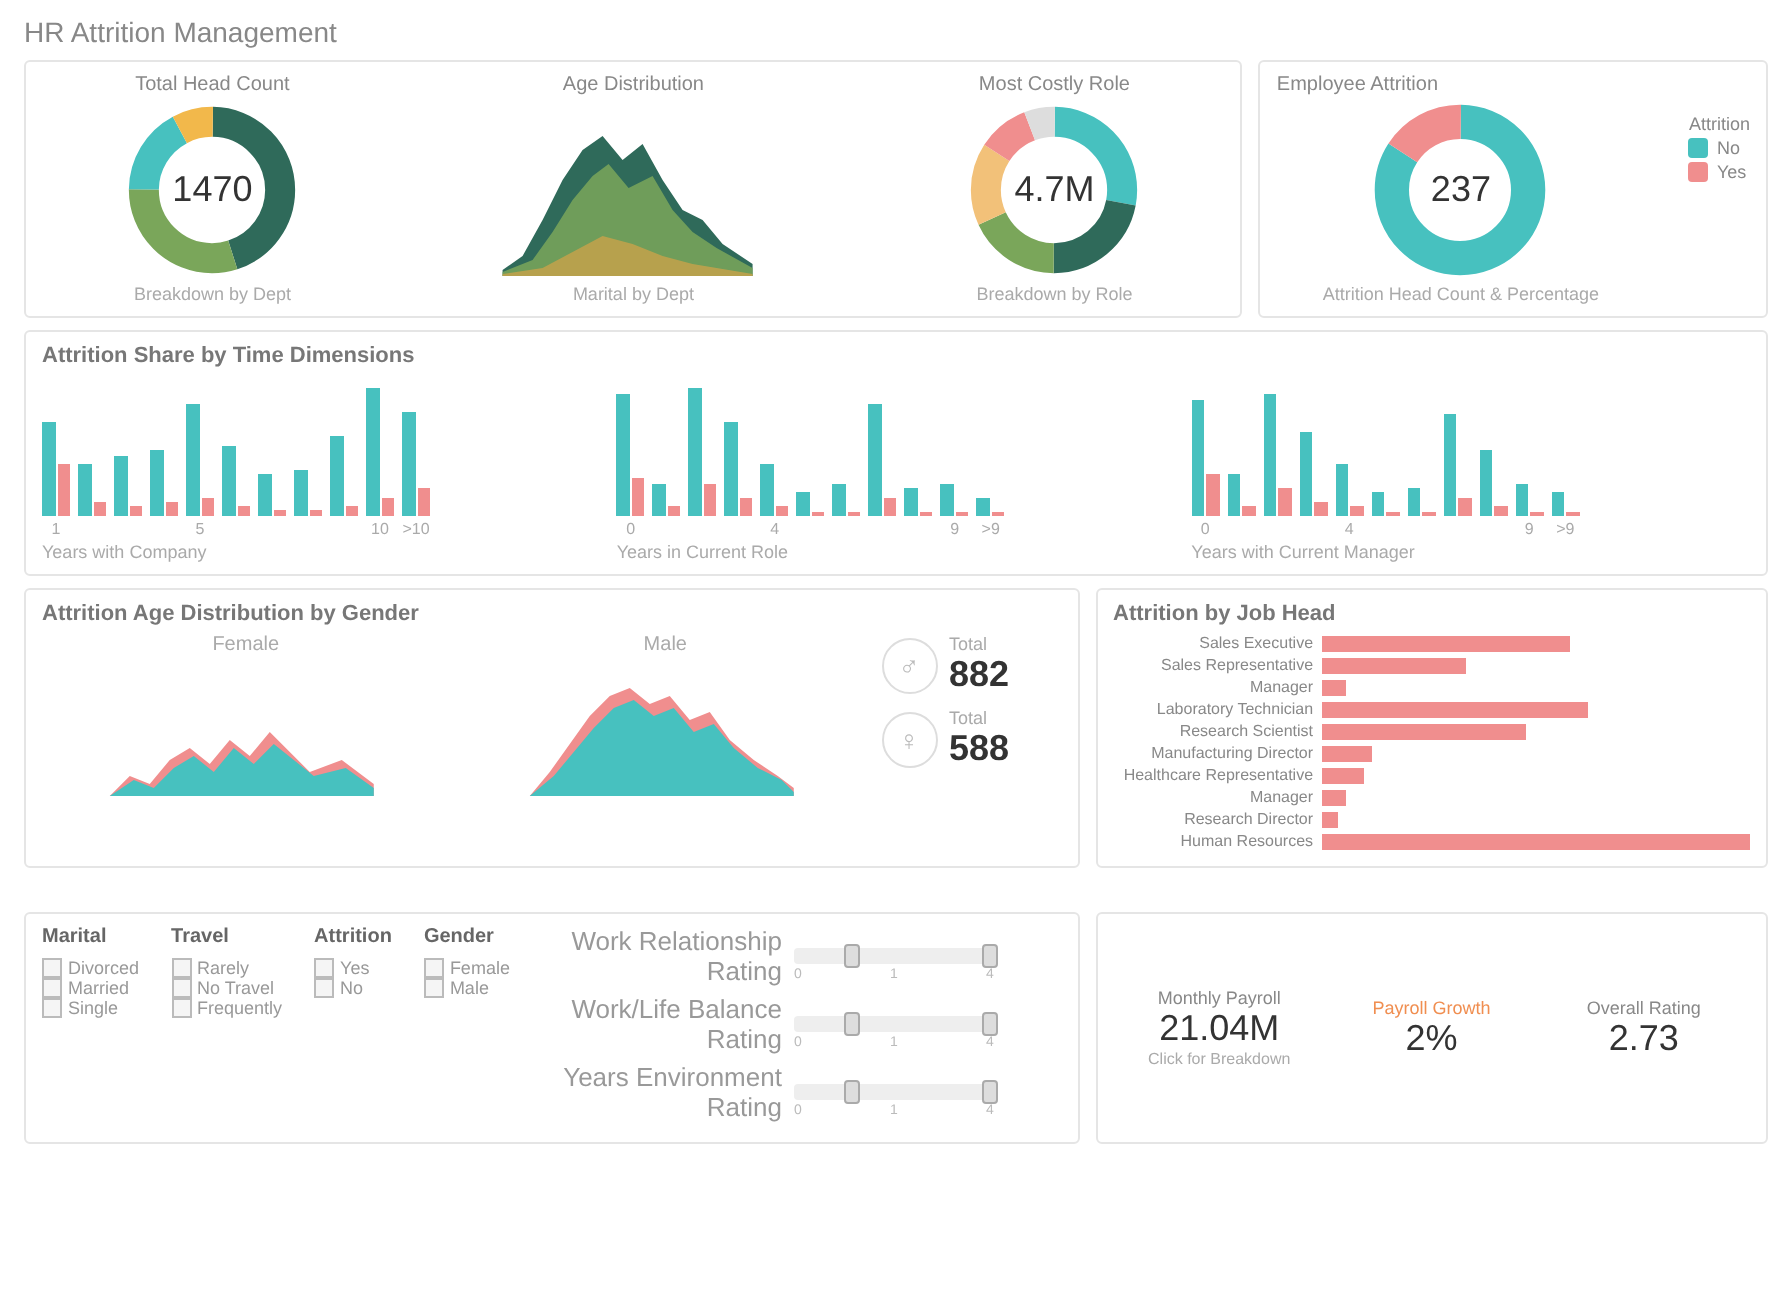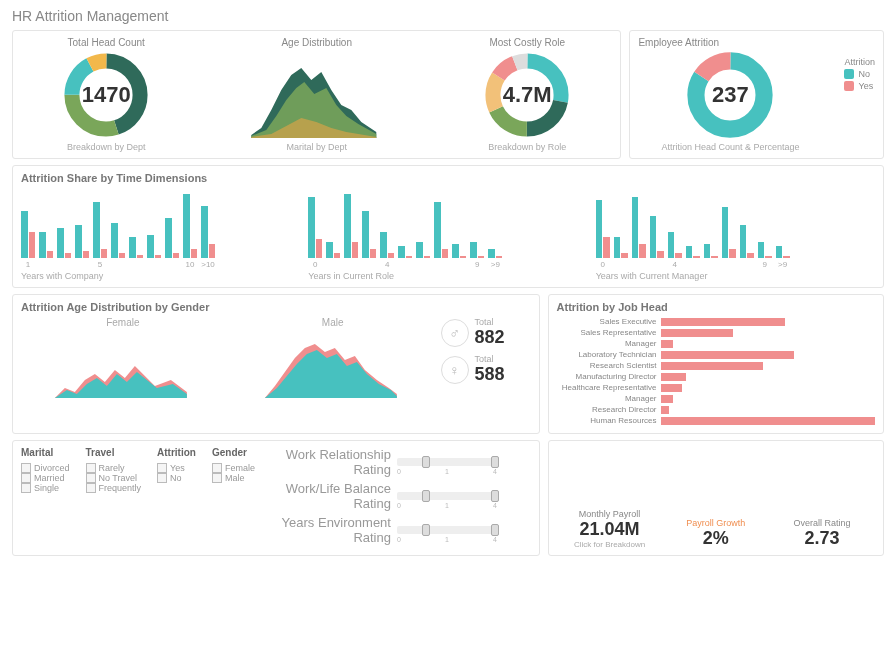--- a/index.html
+++ b/index.html
@@ -5,21 +5,21 @@
 *{box-sizing:border-box;margin:0;padding:0;font-family:Arial,Helvetica,sans-serif}
 body{background:#fff;width:896px;height:656px;overflow:hidden;padding:8px 12px;color:#888}
 .title{font-size:14px;color:#888;margin-bottom:6px}
 .row{display:flex;gap:8px}
 .card{border:1px solid #e5e5e5;border-radius:3px;background:#fff;padding:6px 8px}
 .card-small-title{font-size:10px;color:#888;text-align:center;margin-bottom:2px}
 .card-caption{font-size:9px;color:#aaa;text-align:center;margin-top:2px}
 .donut-wrap{display:flex;flex-direction:column;align-items:center}
 .donut{position:relative;width:90px;height:90px}
 .donut svg{width:90px;height:90px}
-.donut-center{position:absolute;top:50%;left:50%;transform:translate(-50%,-50%);font-weight:bold;color:#333;font-size:22px}
+.donut-center{position:absolute;top:50%;left:50%;transform:translate(-50%,-50%);font-weight:normal;color:#333;font-size:18px}
 .section-title{font-size:11px;font-weight:bold;color:#777;margin-bottom:4px}
 .legend{display:flex;flex-direction:column;gap:2px;font-size:9px;color:#888}
 .legend-row{display:flex;align-items:center;gap:4px}
 .sw{width:10px;height:10px;border-radius:2px}
 .bars-group{display:flex;align-items:flex-end;gap:4px;height:70px}
 .bar-pair{display:flex;align-items:flex-end;gap:1px;width:14px}
 .bar{width:7px}
 .bar-teal{background:#47c1bf}
 .bar-pink{background:#f08e8e}
 .xlabels{display:flex;gap:4px;font-size:8px;color:#aaa;margin-top:2px}
@@ -42,21 +42,21 @@
 .slider-label{font-size:13px;color:#999;width:120px;text-align:right}
 .slider-track{position:relative;width:100px;height:8px;background:#eee;border-radius:2px}
 .slider-knob{position:absolute;top:-2px;width:8px;height:12px;background:#ddd;border:1px solid #aaa;border-radius:2px}
 .slider-ticks{position:absolute;top:10px;width:100%;display:flex;justify-content:space-between;font-size:7px;color:#bbb}
 .hbar-row{display:flex;align-items:center;gap:4px;margin-bottom:2px}
 .hbar-label{font-size:8px;color:#888;width:100px;text-align:right}
 .hbar-track{flex:1;height:8px;position:relative}
 .hbar-fill{height:8px;background:#f08e8e}
 .kpi{text-align:center;flex:1}
 .kpi-label{font-size:9px;color:#888}
-.kpi-val{font-size:18px;font-weight:bold;color:#333}
+.kpi-val{font-size:18px;font-weight:normal;color:#333}
 .kpi-orange .kpi-label{color:#f08e50}
 .kpi-sub{font-size:8px;color:#aaa}
 </style>
 </head>
 <body>
 
 <div class="title">HR Attrition Management</div>
 
 <div class="row" style="margin-bottom:6px">
   <div class="card" style="flex:3;display:flex;gap:6px">
@@ -309,21 +309,21 @@
           <span></span>
           <span></span>
           <span>9</span>
           <span>&gt;9</span>
         </div>
         <div class="subcap">Years with Current Manager</div>
       </div>
     </div>
 </div>
 
-<div class="row" style="margin-bottom:6px">
+<div class="row" style="margin-bottom:22px">
   <div class="card gender-card" style="flex:1.6">
     <div class="section-title">Attrition Age Distribution by Gender</div>
     <div class="gender-row">
       <div class="gender-col">
         <div class="gender-label">Female</div>
         <svg viewBox="0 0 140 70" class="area-chart">
           <path d="M2,68 L12,58 L22,62 L32,50 L42,44 L52,52 L62,40 L72,48 L82,36 L92,46 L102,56 L118,50 L134,62 L134,68 Z" fill="#f08e8e"></path>
           <path d="M2,68 L14,60 L24,64 L34,54 L44,48 L54,56 L64,44 L74,52 L84,42 L94,50 L104,58 L120,54 L134,64 L134,68 Z" fill="#47c1bf"></path>
         </svg>
       </div>
@@ -513,21 +513,21 @@
             <div class="slider-knob" style="left: 94%;"></div>
             <div class="slider-ticks">
               <span>0</span>
               <span>1</span>
               <span>4</span>
             </div>
           </div>
         </div>
       </div>
   </div>
-  <div class="card" style="flex:1;display:flex;align-items:flex-end">
+  <div class="card" style="flex:1;display:flex;align-items:center">
     <div class="kpi">
       <div class="kpi-label">Monthly Payroll</div>
       <div class="kpi-val">21.04M</div>
       <div class="kpi-sub">Click for Breakdown</div>
     </div>
     <div class="kpi kpi-orange">
       <div class="kpi-label">Payroll Growth</div>
       <div class="kpi-val" style="color:#333">2%</div>
     </div>
     <div class="kpi">

